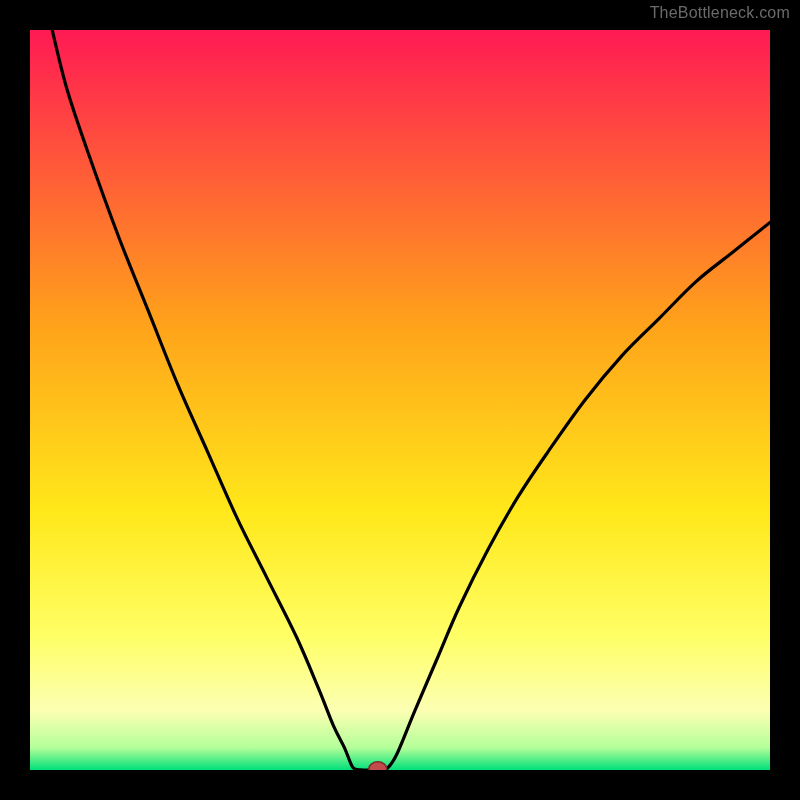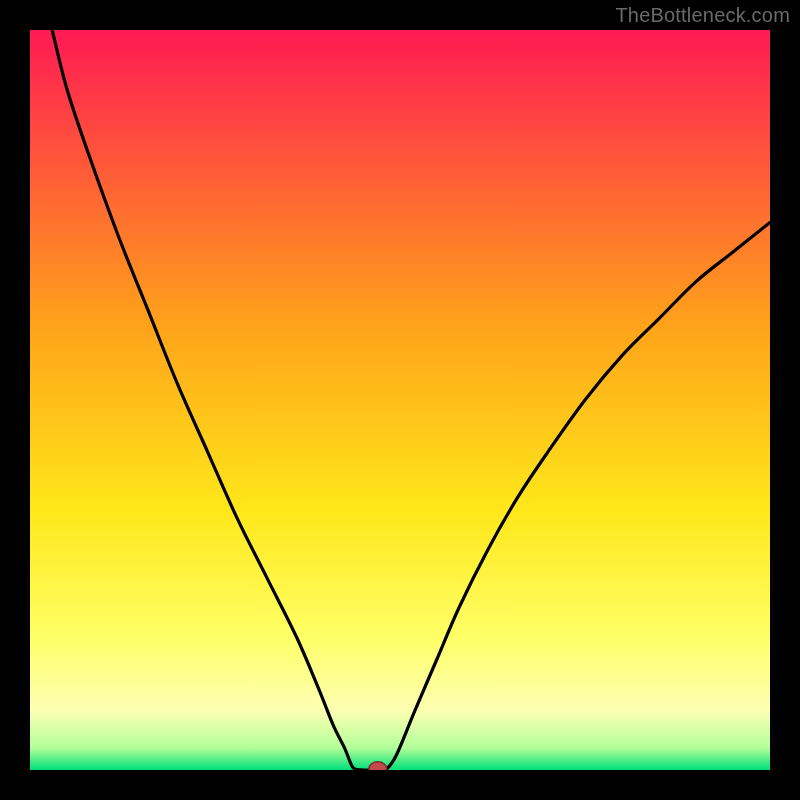--- a/index.html
+++ b/index.html
@@ -15,21 +15,21 @@
     position: relative;
     width: 800px;
     height: 800px;
     background: #000;
   }
   .watermark {
     position: absolute;
     top: 4px;
     right: 10px;
     color: #6a6a6a;
-    font-size: 20px;
+    font-size: 16px;
     font-weight: 400;
     letter-spacing: 0.2px;
     user-select: none;
   }
   .plot-area {
     position: absolute;
     left: 30px;
     top: 30px;
     width: 740px;
     height: 740px;

